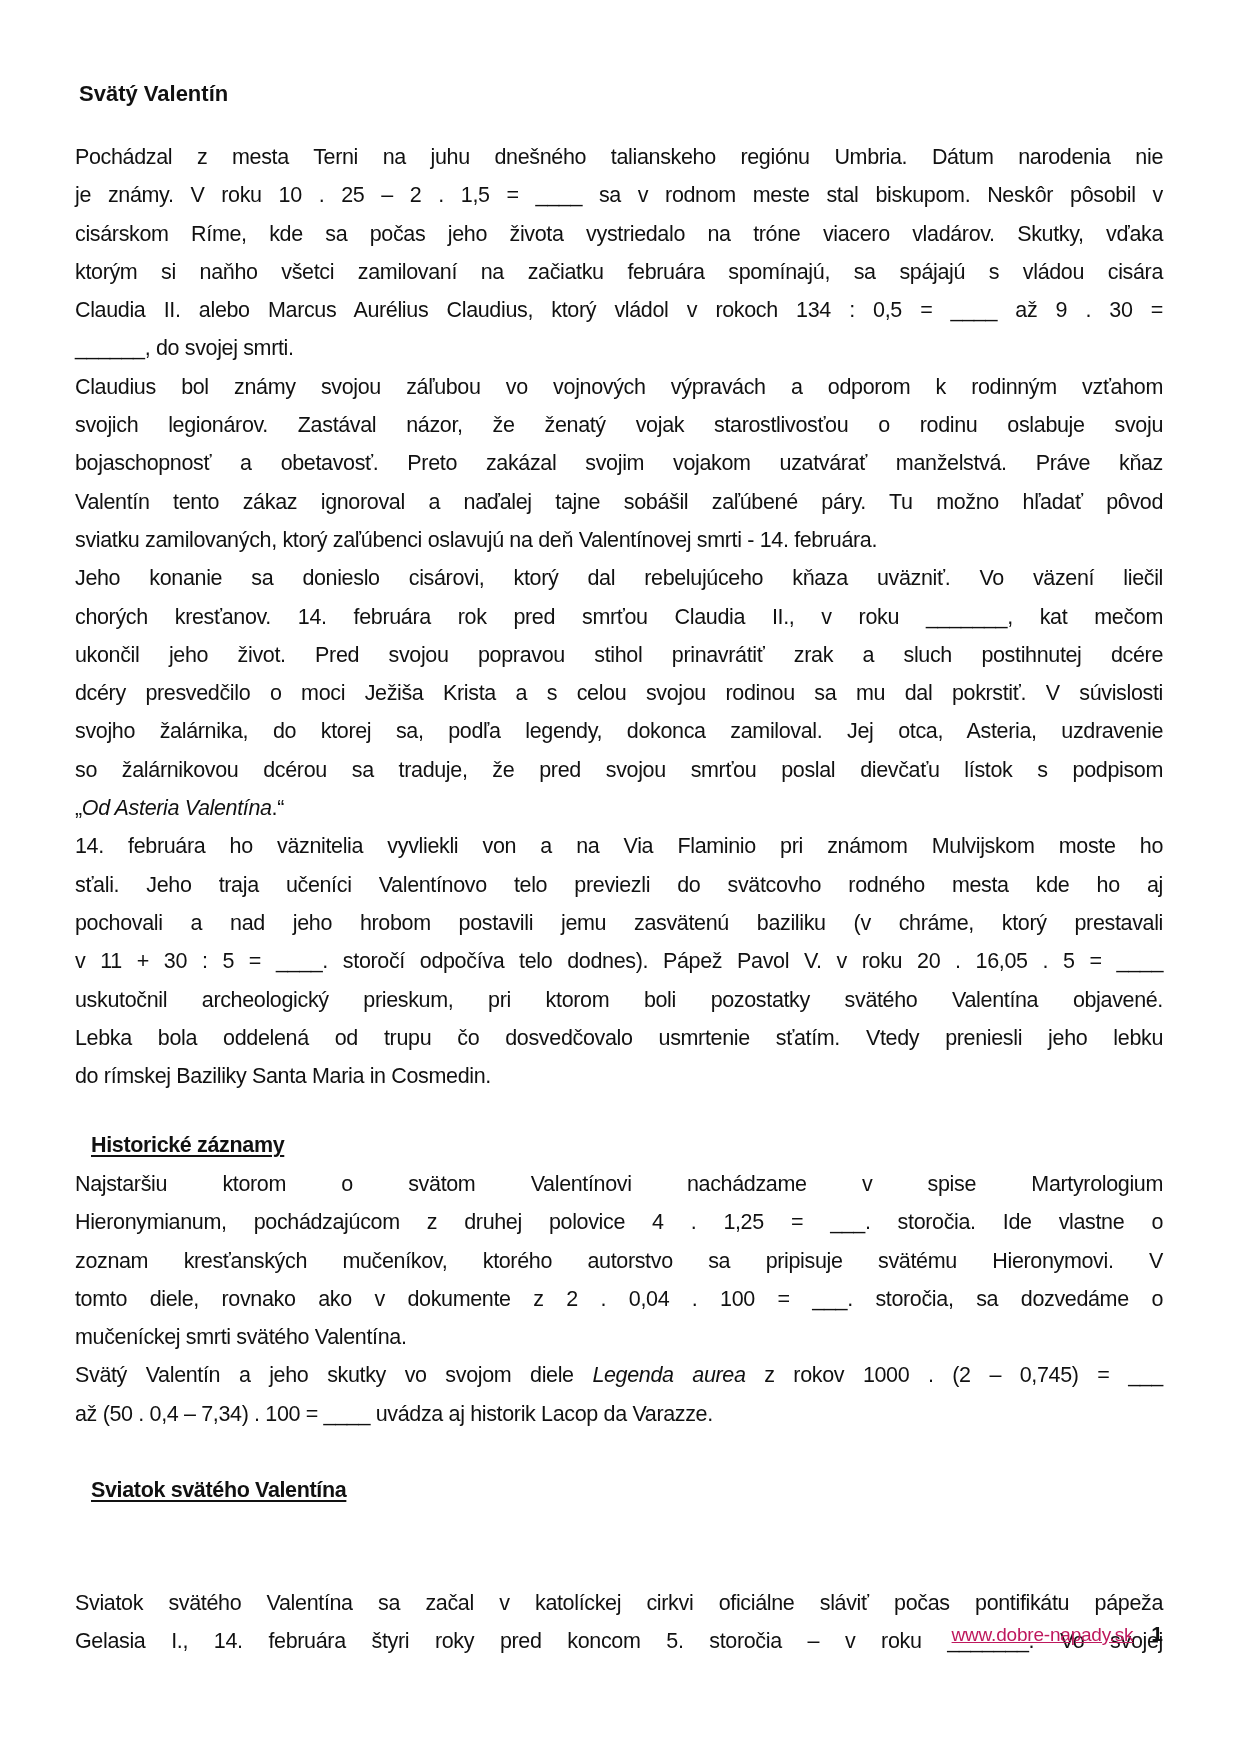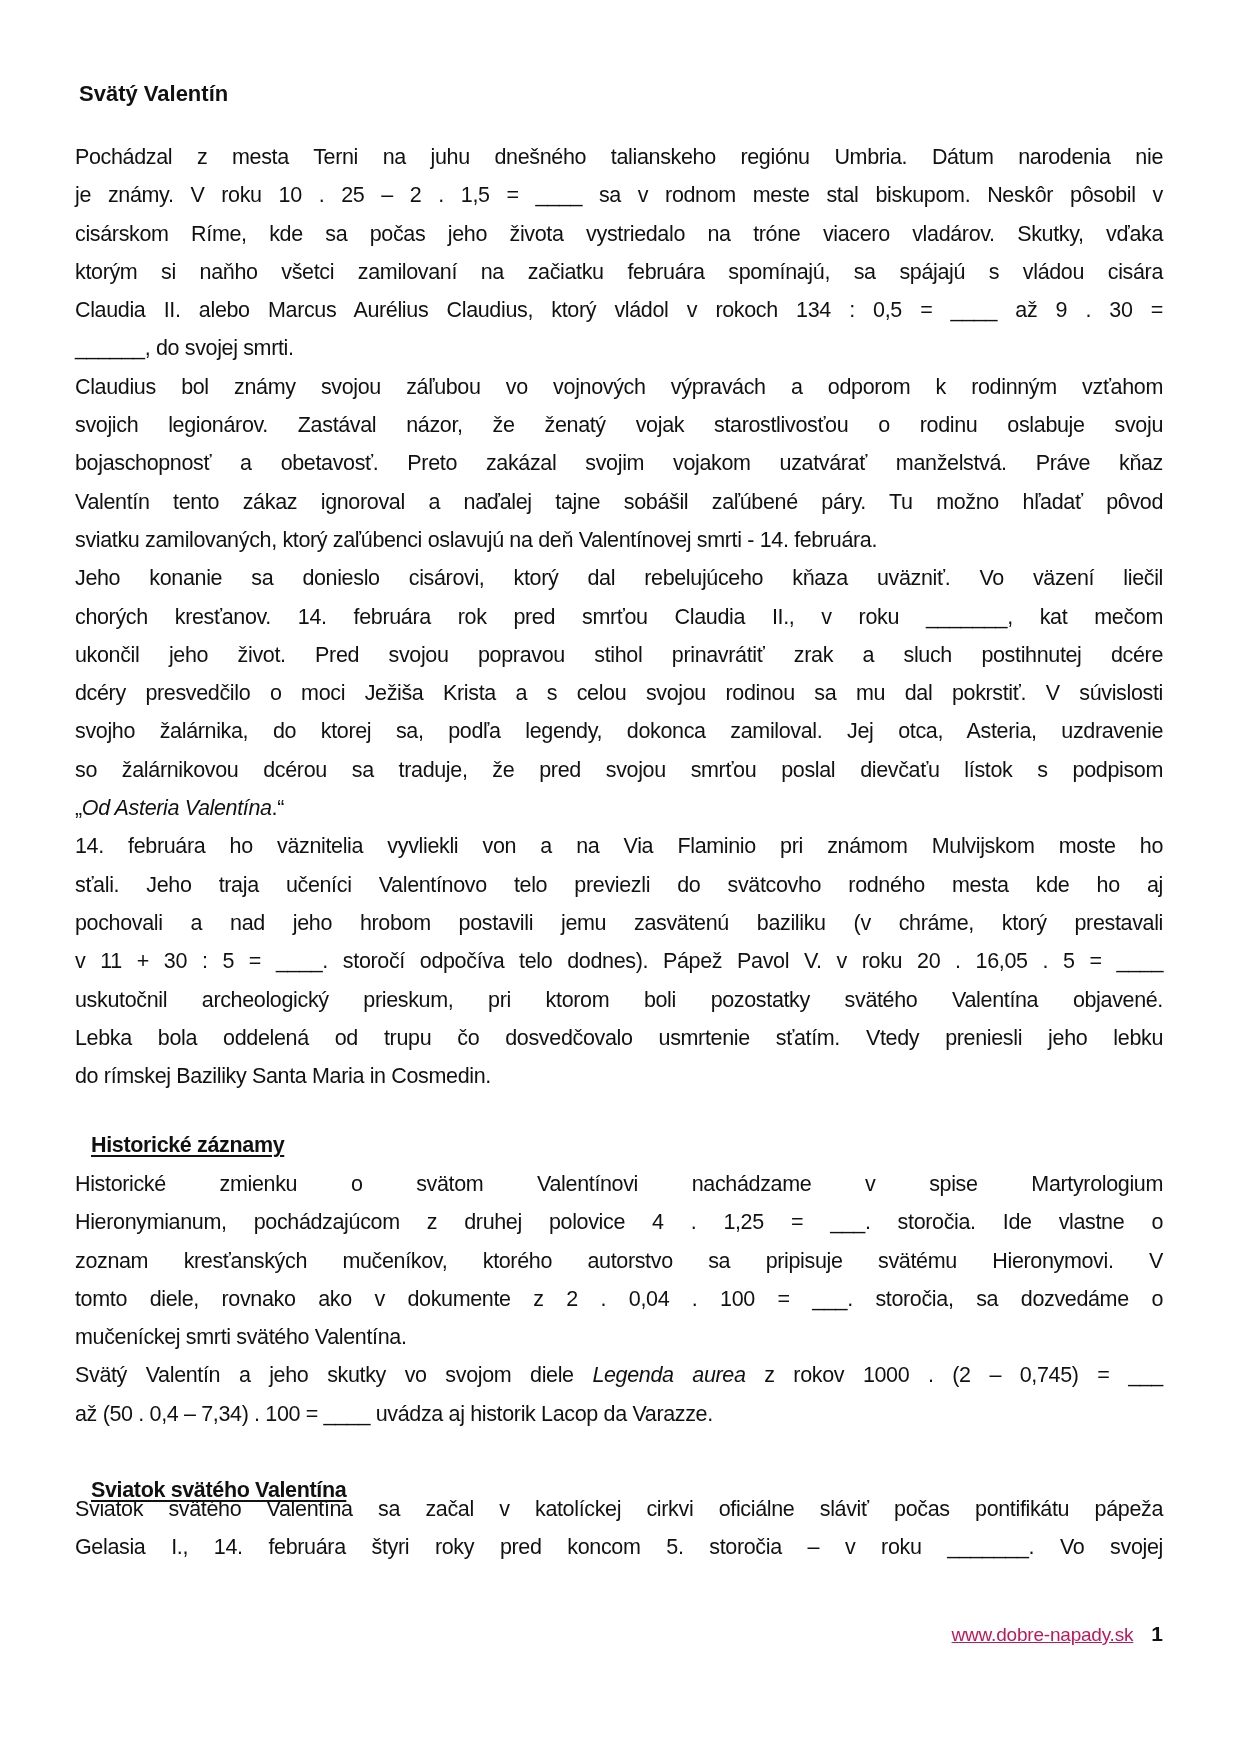--- a/index.html
+++ b/index.html
@@ -46,31 +46,31 @@
     <span class="line">sťali. Jeho traja učeníci Valentínovo telo previezli do svätcovho rodného mesta kde ho aj</span>
     <span class="line">pochovali a nad jeho hrobom postavili jemu zasvätenú baziliku (v chráme, ktorý prestavali</span>
     <span class="line">v 11 + 30 : 5 = ____. storočí odpočíva telo dodnes). Pápež Pavol V.  v roku 20 . 16,05 . 5 = ____</span>
     <span class="line">uskutočnil archeologický prieskum, pri ktorom boli pozostatky svätého Valentína objavené.</span>
     <span class="line">Lebka bola oddelená od trupu čo dosvedčovalo usmrtenie sťatím. Vtedy preniesli jeho lebku</span>
     <span class="line last">do rímskej Baziliky Santa Maria in Cosmedin.</span>
   </div>
 
   <h2 class="heading" style="top:1114px;">Historické záznamy</h2>
   <div class="block" style="top:1165px;">
-    <span class="line">Historické zmienku o svätom Valentínovi nachádzame v spise Martyrologium</span>
+    <span class="line">Najstaršiu ktorom o svätom Valentínovi nachádzame v spise Martyrologium</span>
     <span class="line">Hieronymianum, pochádzajúcom z druhej polovice 4 . 1,25 = ___. storočia. Ide vlastne o</span>
     <span class="line">zoznam kresťanských mučeníkov, ktorého autorstvo sa pripisuje svätému Hieronymovi. V</span>
     <span class="line">tomto diele, rovnako ako v dokumente z 2 . 0,04 . 100 = ___. storočia, sa dozvedáme o</span>
     <span class="line last">mučeníckej smrti svätého Valentína.</span>
     <span class="line"><span>Svätý Valentín a jeho skutky vo svojom diele </span><em>Legenda aurea</em><span> z rokov 1000 . (2 – 0,745) = ___</span></span>
     <span class="line last">až (50 . 0,4 – 7,34) . 100 = ____ uvádza aj historik Lacop da Varazze.</span>
   </div>
 
   <h2 class="heading" style="top:1459px;">Sviatok svätého Valentína</h2>
-  <div class="block" style="top:1490px;">
+  <div class="block" style="top:1584px;">
     <span class="line">Sviatok svätého Valentína sa začal v katolíckej cirkvi oficiálne sláviť počas pontifikátu pápeža</span>
     <span class="line">Gelasia I., 14. februára štyri roky pred koncom 5. storočia – v roku _______. Vo svojej</span>
   </div>
 </div>
 
 <div class="footer">
   <a class="footer-link">www.dobre-napady.sk</a>
   <span class="page-num">1</span>
 </div>
 

